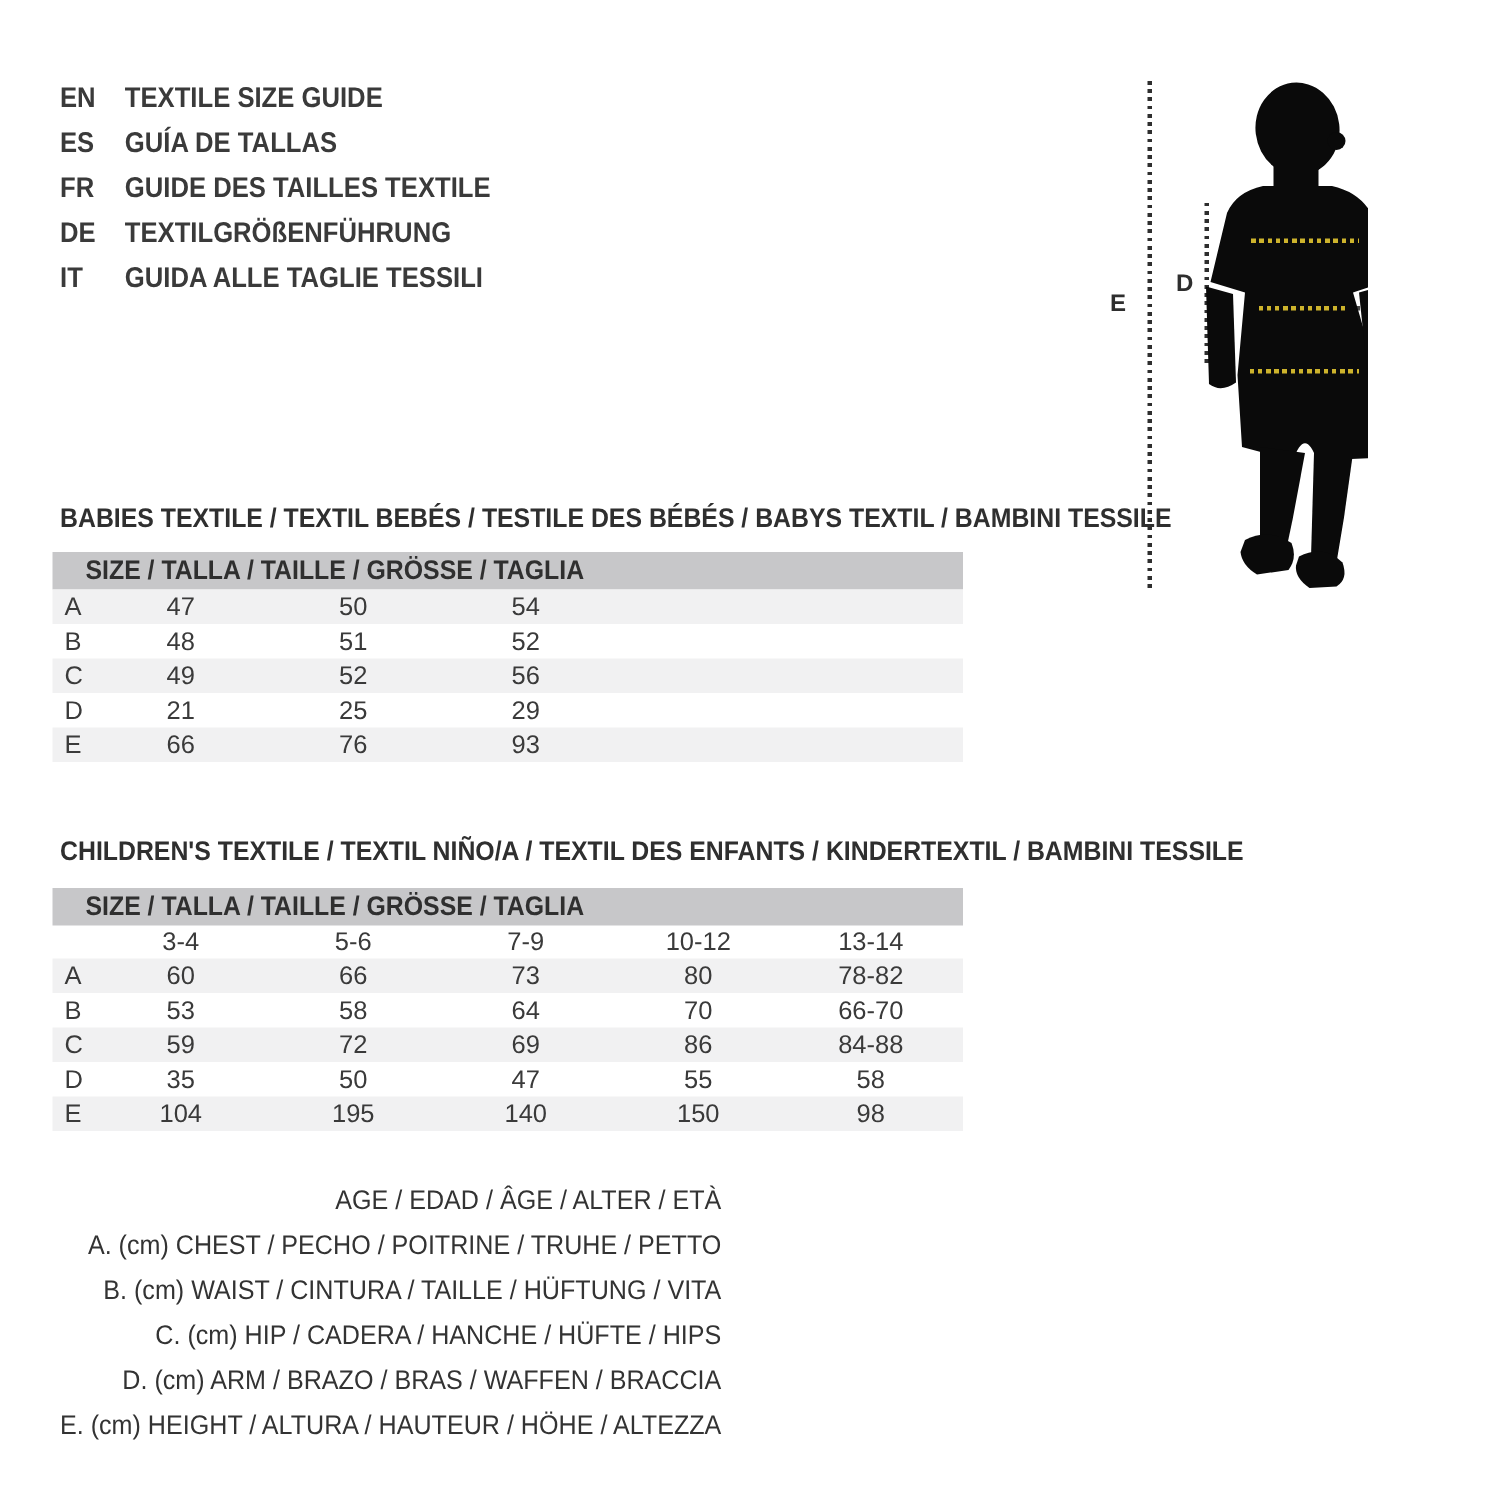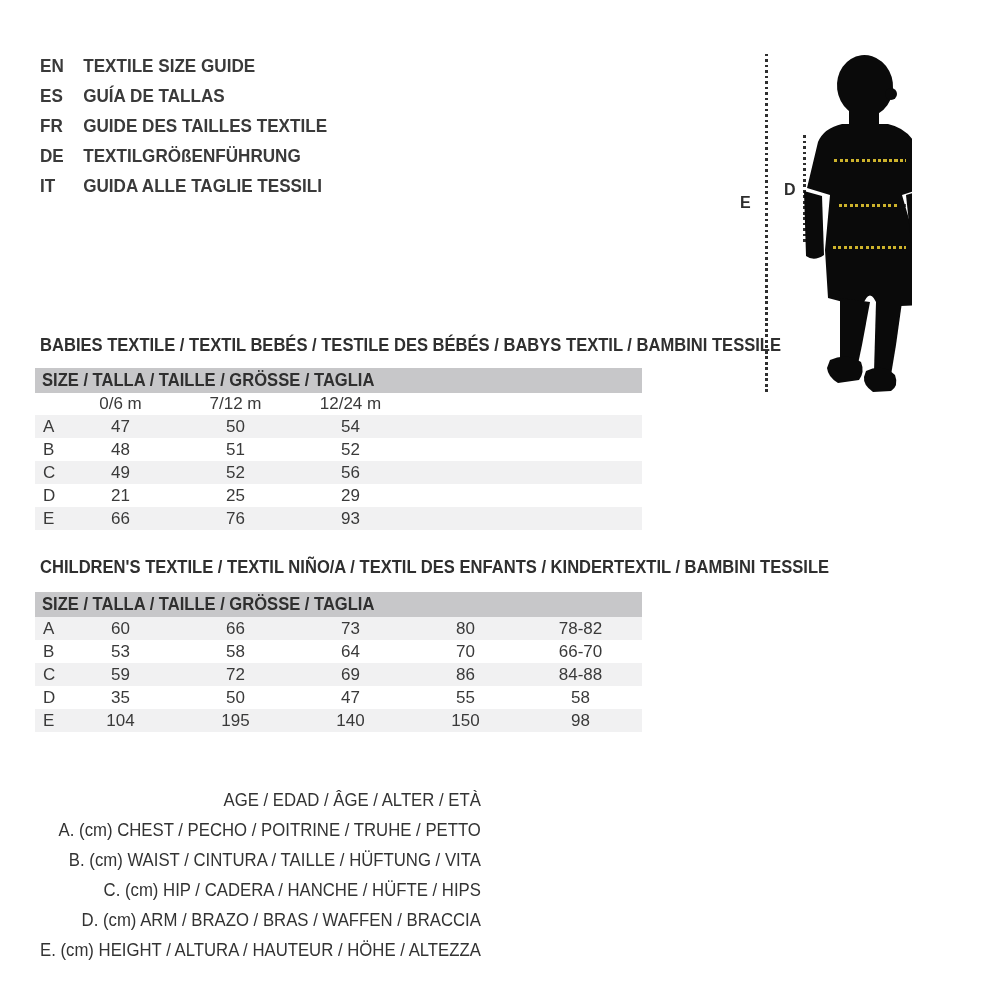--- a/index.html
+++ b/index.html
@@ -18,21 +18,21 @@
   .ydots{height:3px;z-index:3;background:repeating-linear-gradient(90deg,#cdb32c 0 3px,transparent 3px 5.5px);}
   .gdots{height:2.5px;z-index:1;background:repeating-linear-gradient(90deg,#4a4a4a 0 2.5px,transparent 2.5px 5.5px);}
   .marker{font-size:16px;font-weight:700;color:#2e2e2e;z-index:4;}
   .fig-svg{z-index:2;}
 
   
   .sec-title{font-size:18px;font-weight:700;color:#2f2f2f;line-height:20px;}
 
   
   .table{width:607px;font-size:17px;color:#3a3a3a;}
-  .bar{height:25px;line-height:25px;background:#c7c7c9;font-weight:700;font-size:18px;color:#2f2f2f;padding-left:7px;box-sizing:border-box;}
+  .bar{height:25px;line-height:25px;background:#c7c7c9;font-weight:700;font-size:18px;color:#2f2f2f;padding-left:22px;box-sizing:border-box;}
   .bar-inner{transform:scaleX(.92);transform-origin:0 50%;white-space:nowrap;display:block;}
   .trow{display:grid;align-items:center;height:23px;}
   .cols3{grid-template-columns:28px repeat(3,115px);}
   .cols5{grid-template-columns:28px repeat(5,115px);}
   .thead{height:22px;}
   .trow.alt{background:#f1f1f2;}
   .c{text-align:center;}
   .c.lbl{text-align:left;padding-left:8px;}
 
   
@@ -99,26 +99,20 @@
   <div class="abs ydots" style="left:833px;top:246px;width:73px;"></div>
   <div class="abs gdots" style="left:909px;top:246px;width:35px;"></div>
   <div class="abs marker" style="left:951px;top:238px;">C</div>
 
   <div class="abs sec-title cond" style="left:40px;top:335px;">BABIES TEXTILE / TEXTIL BEBÉS / TESTILE DES BÉBÉS / BABYS TEXTIL / BAMBINI TESSILE</div>
 
   <div class="abs table" style="left:35px;top:368px;">
     <div class="bar">
       <span class="bar-inner">SIZE / TALLA / TAILLE / GRÖSSE / TAGLIA</span>
     </div>
-    <div class="trow thead cols3">
-      <div class="c lbl"></div>
-      <div class="c">0/6 m</div>
-      <div class="c">7/12 m</div>
-      <div class="c">12/24 m</div>
-    </div>
     <div class="trow cols3 alt">
       <div class="c lbl">A</div>
       <div class="c">47</div>
       <div class="c">50</div>
       <div class="c">54</div>
     </div>
     <div class="trow cols3">
       <div class="c lbl">B</div>
       <div class="c">48</div>
       <div class="c">51</div>
@@ -142,20 +136,28 @@
       <div class="c">76</div>
       <div class="c">93</div>
     </div>
   </div>
 
   <div class="abs sec-title cond" style="left:40px;top:557px;">CHILDREN'S TEXTILE / TEXTIL NIÑO/A / TEXTIL DES ENFANTS / KINDERTEXTIL / BAMBINI TESSILE</div>
 
   <div class="abs table" style="left:35px;top:592px;">
     <div class="bar">
       <span class="bar-inner">SIZE / TALLA / TAILLE / GRÖSSE / TAGLIA</span>
+    </div>
+    <div class="trow thead cols5">
+      <div class="c lbl"></div>
+      <div class="c">3-4</div>
+      <div class="c">5-6</div>
+      <div class="c">7-9</div>
+      <div class="c">10-12</div>
+      <div class="c">13-14</div>
     </div>
     <div class="trow cols5 alt">
       <div class="c lbl">A</div>
       <div class="c">60</div>
       <div class="c">66</div>
       <div class="c">73</div>
       <div class="c">80</div>
       <div class="c">78-82</div>
     </div>
     <div class="trow cols5">

